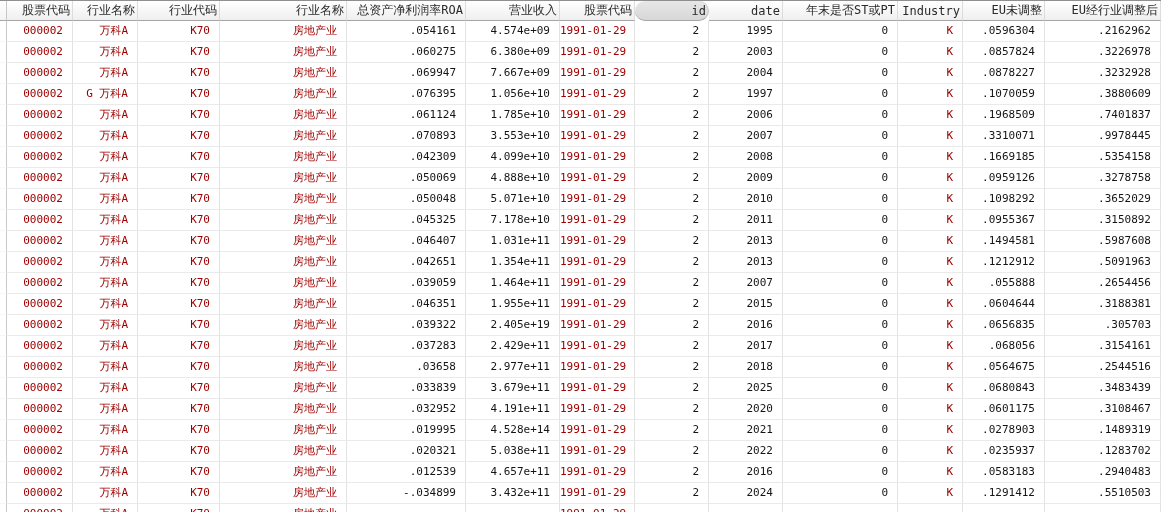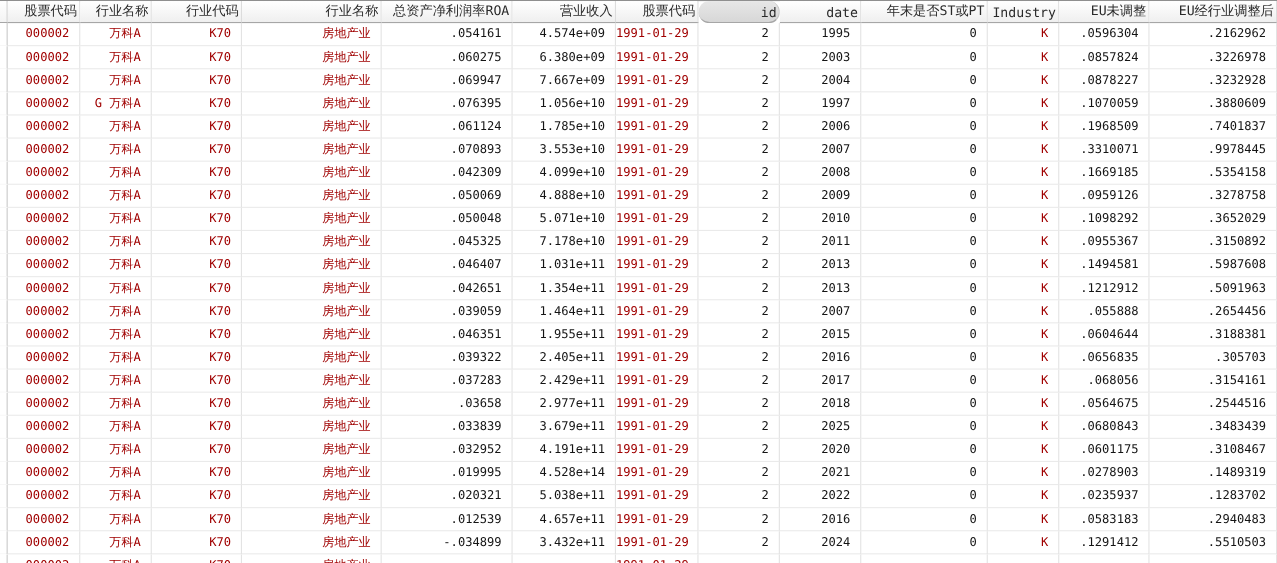--- a/index.html
+++ b/index.html
@@ -326,21 +326,21 @@
           <td class="numeric">.0604644</td>
           <td class="numeric">.3188381</td>
         </tr>
         <tr>
           <td class="gutter"></td>
           <td class="string">000002</td>
           <td class="string">万科A</td>
           <td class="string">K70</td>
           <td class="string">房地产业</td>
           <td class="numeric">.039322</td>
-          <td class="numeric">2.405e+11</td>
+          <td class="numeric">2.405e+19</td>
           <td class="string">1991-01-29</td>
           <td class="numeric">2</td>
           <td class="numeric">2016</td>
           <td class="numeric">0</td>
           <td class="string">K</td>
           <td class="numeric">.0656835</td>
           <td class="numeric">.305703</td>
         </tr>
         <tr>
           <td class="gutter"></td>

